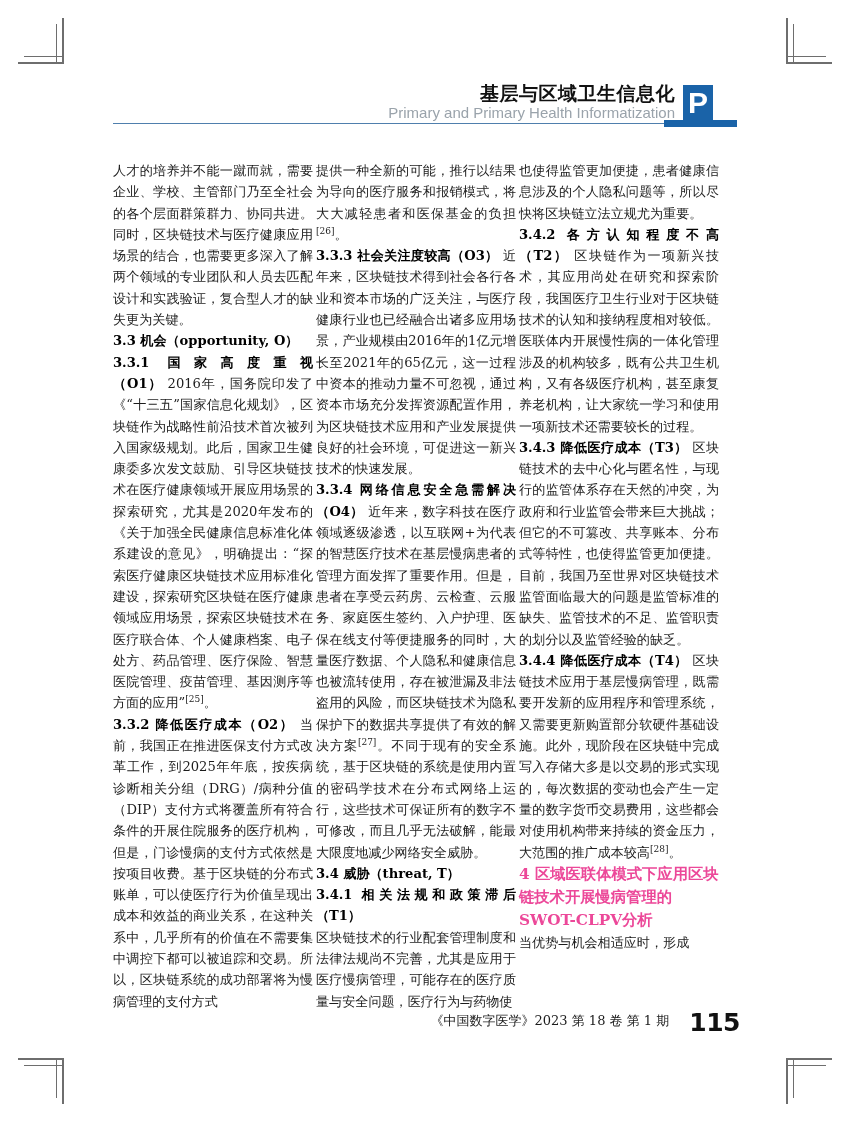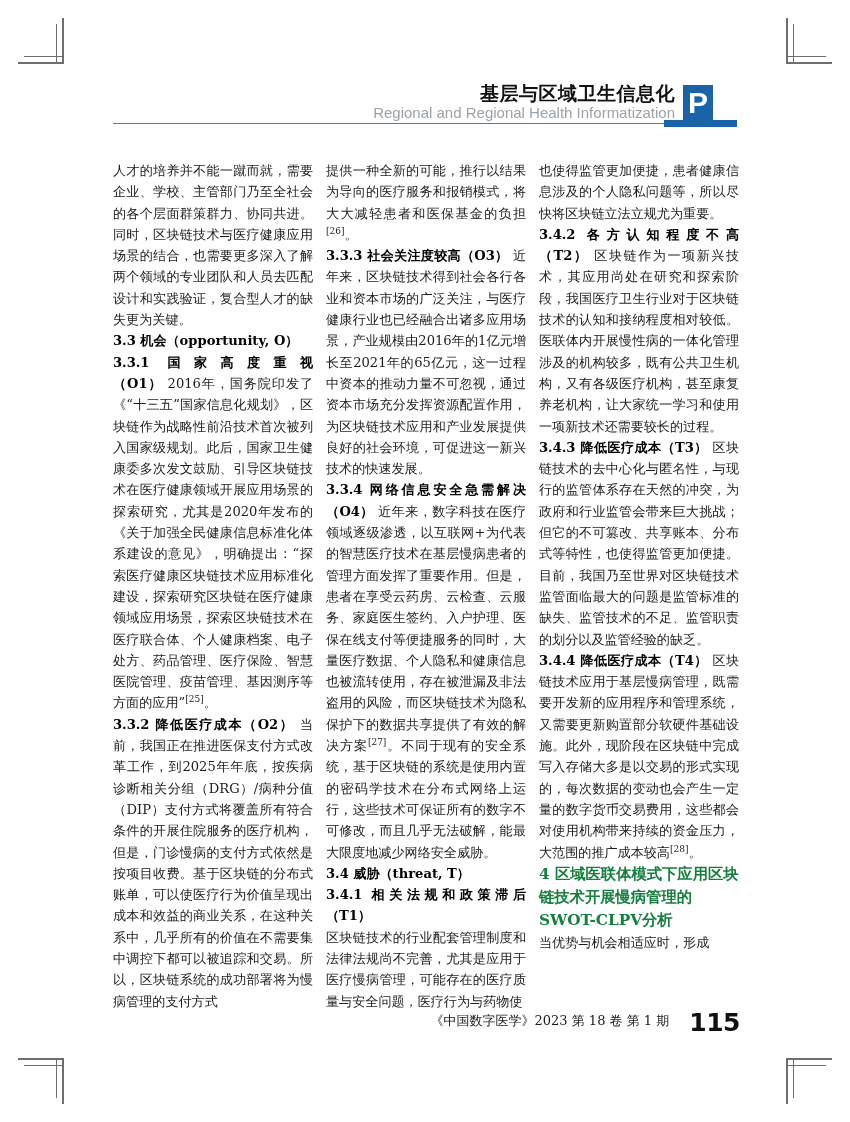--- a/index.html
+++ b/index.html
@@ -118,21 +118,21 @@
   }
 
   
   #content {
     position: absolute;
     left: 113px;
     top: 160px;
     width: 627px;
     height: 810px;
     display: flex;
-    gap: 13px;
+    gap: 3px;
   }
   .col {
     width: 200px;
     font-size: 13.1px;
     line-height: 21.3px;
     color: #1c1c1c;
     text-align: justify;
     text-justify: inter-ideograph;
   }
   .col p {
@@ -211,21 +211,21 @@
 <div class="crop br">
   <i class="h"></i>
   <i class="v"></i>
   <i class="h h2"></i>
   <i class="v v2"></i>
 </div>
 
 <div id="page-header">
   <div class="hdr-text">
     <div class="hdr-cn">基层与区域卫生信息化</div>
-    <div class="hdr-en">Regional and Regional Health Informatization</div>
+    <div class="hdr-en">Primary and Primary Health Informatization</div>
   </div>
   <div class="hdr-p" style="background: rgb(26, 99, 168);">P</div>
   <div class="hdr-rule-thin" style="background: rgb(79, 127, 173);"></div>
   <div class="hdr-rule-thick" style="background: rgb(26, 99, 168);"></div>
 </div>
 
 <div id="content">
 
   <div class="col">
     <p>人才的培养并不能一蹴而就，需要企业、学校、主管部门乃至全社会的各个层面群策群力、协同共进。同时，区块链技术与医疗健康应用场景的结合，也需要更多深入了解两个领域的专业团队和人员去匹配设计和实践验证，复合型人才的缺失更为关键。</p>
@@ -240,21 +240,21 @@
     <p><span class="h4">3.3.4 网络信息安全急需解决（O4）</span>&nbsp;<span>近年来，数字科技在医疗领域逐级渗透，以互联网+为代表的智慧医疗技术在基层慢病患者的管理方面发挥了重要作用。但是，患者在享受云药房、云检查、云服务、家庭医生签约、入户护理、医保在线支付等便捷服务的同时，大量医疗数据、个人隐私和健康信息也被流转使用，存在被泄漏及非法盗用的风险，而区块链技术为隐私保护下的数据共享提供了有效的解决方案</span><sup>[27]</sup><span>。不同于现有的安全系统，基于区块链的系统是使用内置的密码学技术在分布式网络上运行，这些技术可保证所有的数字不可修改，而且几乎无法破解，能最大限度地减少网络安全威胁。</span></p>
     <p class="h4">3.4 威胁（threat, T）</p>
     <p><span class="h4">3.4.1 相关法规和政策滞后（T1）</span><br><span>区块链技术的行业配套管理制度和法律法规尚不完善，尤其是应用于医疗慢病管理，可能存在的医疗质量与安全问题，医疗行为与药物使</span></p>
   </div>
 
   <div class="col">
     <p>也使得监管更加便捷，患者健康信息涉及的个人隐私问题等，所以尽快将区块链立法立规尤为重要。</p>
     <p><span class="h4">3.4.2 各方认知程度不高（T2）</span>&nbsp;<span>区块链作为一项新兴技术，其应用尚处在研究和探索阶段，我国医疗卫生行业对于区块链技术的认知和接纳程度相对较低。医联体内开展慢性病的一体化管理涉及的机构较多，既有公共卫生机构，又有各级医疗机构，甚至康复养老机构，让大家统一学习和使用一项新技术还需要较长的过程。</span></p>
     <p><span class="h4">3.4.3 降低医疗成本（T3）</span>&nbsp;<span>区块链技术的去中心化与匿名性，与现行的监管体系存在天然的冲突，为政府和行业监管会带来巨大挑战；但它的不可篡改、共享账本、分布式等特性，也使得监管更加便捷。目前，我国乃至世界对区块链技术监管面临最大的问题是监管标准的缺失、监管技术的不足、监管职责的划分以及监管经验的缺乏。</span></p>
     <p><span class="h4">3.4.4 降低医疗成本（T4）</span>&nbsp;<span>区块链技术应用于基层慢病管理，既需要开发新的应用程序和管理系统，又需要更新购置部分软硬件基础设施。此外，现阶段在区块链中完成写入存储大多是以交易的形式实现的，每次数据的变动也会产生一定量的数字货币交易费用，这些都会对使用机构带来持续的资金压力，大范围的推广成本较高</span><sup>[28]</sup><span>。</span></p>
-    <p class="sec-head" style="color: #15803d;">4 区域医联体模式下应用区块链技术开展慢病管理的SWOT-CLPV分析</p>
+    <p class="sec-head" style="color: #ec4899;">4 区域医联体模式下应用区块链技术开展慢病管理的SWOT-CLPV分析</p>
     <p class="indent2 gap-top">当优势与机会相适应时，形成</p>
   </div>
 
 </div>
 
 <div id="page-footer">
   <span class="foot-journal">《中国数字医学》2023 第 18 卷 第 1 期</span>
   <span class="foot-page">115</span>
 </div>
 

